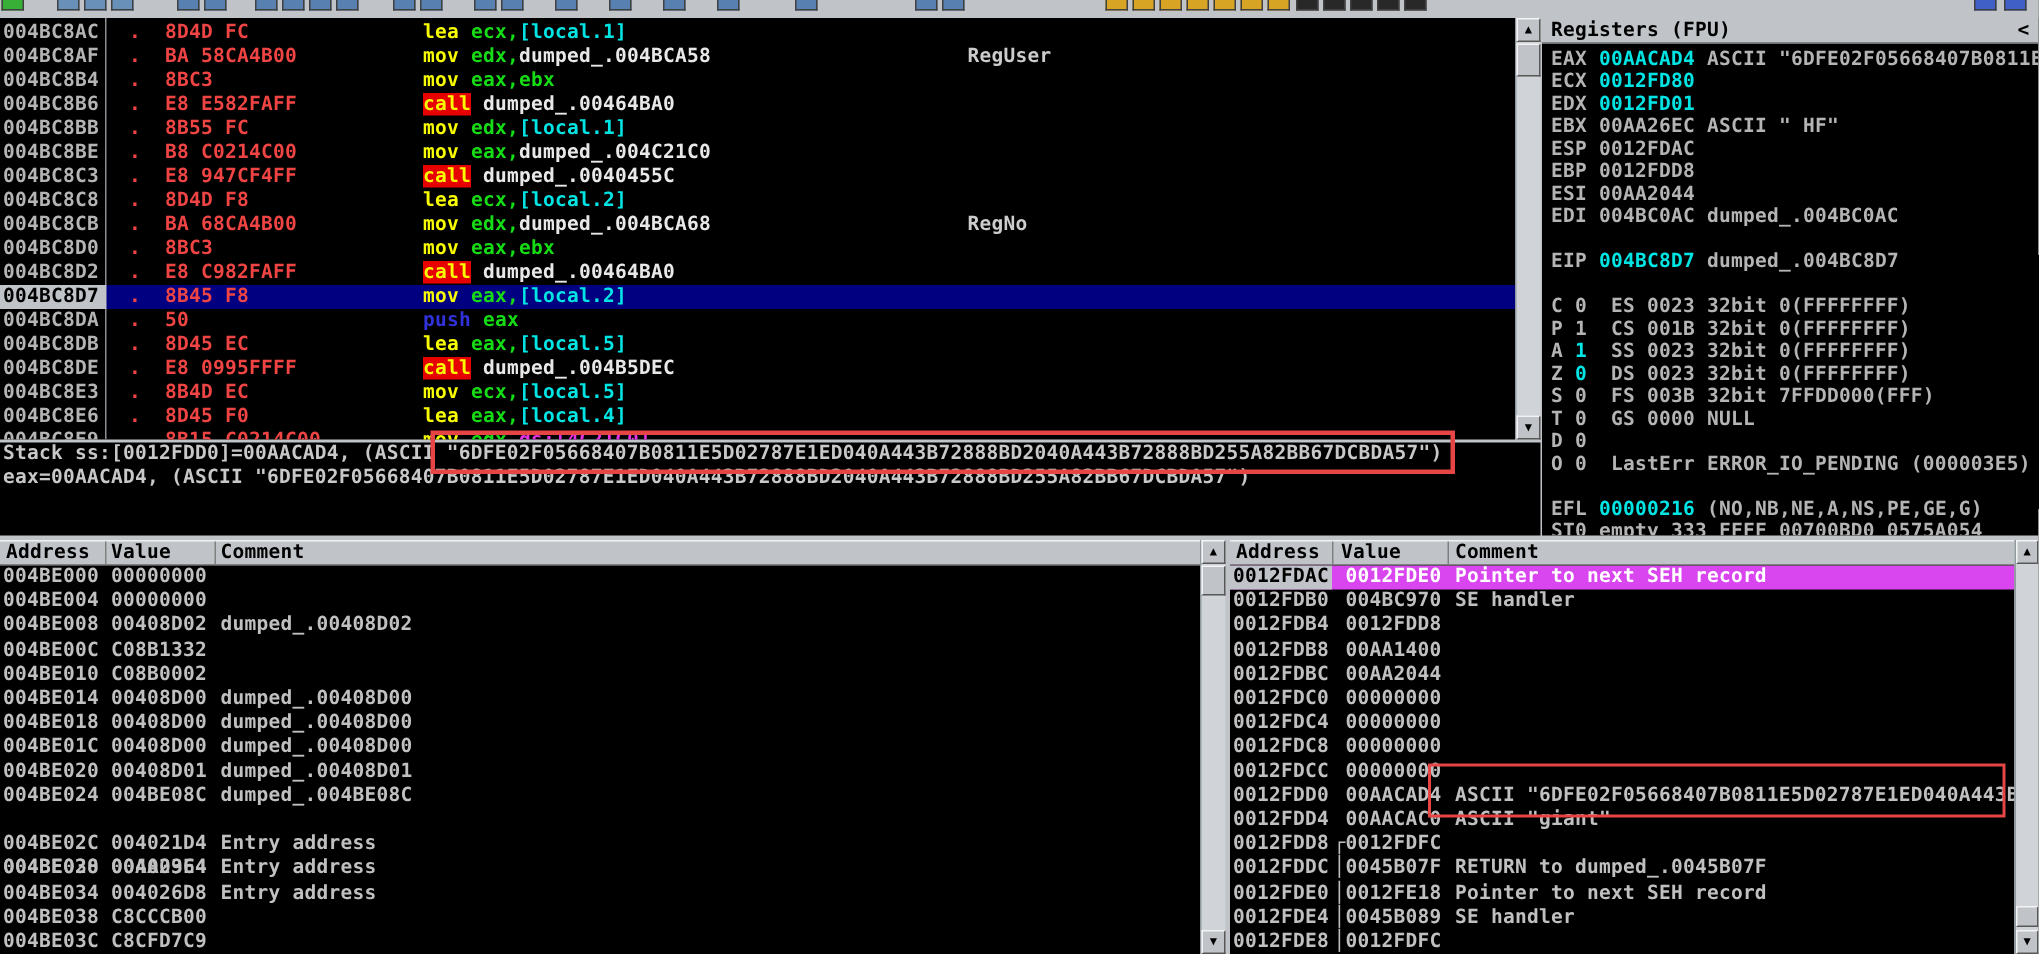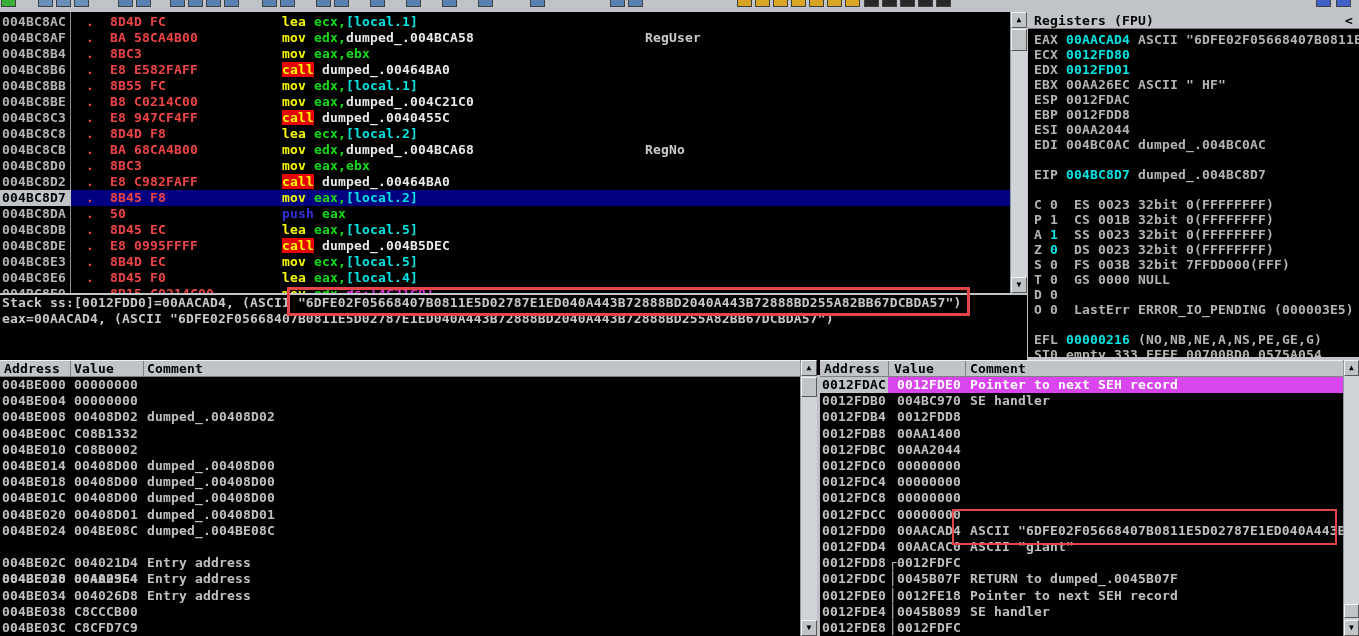--- a/index.html
+++ b/index.html
@@ -20,21 +20,21 @@
   .dr.sel{background:#000080;}
   .dr.sel .da{left:0;width:69px;padding-left:2px;background:#c0c4c8;color:#000;}
   .c-mn{color:#f8fc00;}
   .c-call{color:#f8fc00;background:#e60000;}
   .c-push{color:#3232dc;}
   .c-reg{color:#16dc16;}
   .c-stk{color:#00e4e4;}
   .c-mem{color:#e632e6;}
   .c-op{color:#e8e8e8;}
   
-  #infopane{position:absolute;left:0;top:295px;width:1027px;height:80px;background:#000;overflow:hidden;}
+  #infopane{position:absolute;left:0;top:295px;width:1027px;height:62px;background:#000;overflow:hidden;}
   .il{height:16px;line-height:16px;white-space:pre;color:#c8c8c8;padding-left:2px;}
   
   #registers{position:absolute;left:1028px;top:12px;width:331px;height:345px;background:#000;overflow:hidden;}
   #regtitle{position:absolute;left:0;top:0;right:0;height:17px;background:#c0c4c8;color:#000;
             line-height:17px;padding-left:6px;border-bottom:1px solid #808080;box-sizing:border-box;}
   #regcollapse{position:absolute;right:6px;top:0;color:#000;line-height:17px;}
   #reglines{position:absolute;left:0;top:17px;right:0;bottom:0;overflow:hidden;padding:3px 0 0 6px;}
   .rl{height:15px;line-height:15px;white-space:pre;}
   .r-txt{color:#b4b4b4;}
   .r-chg{color:#00e4e4;}

